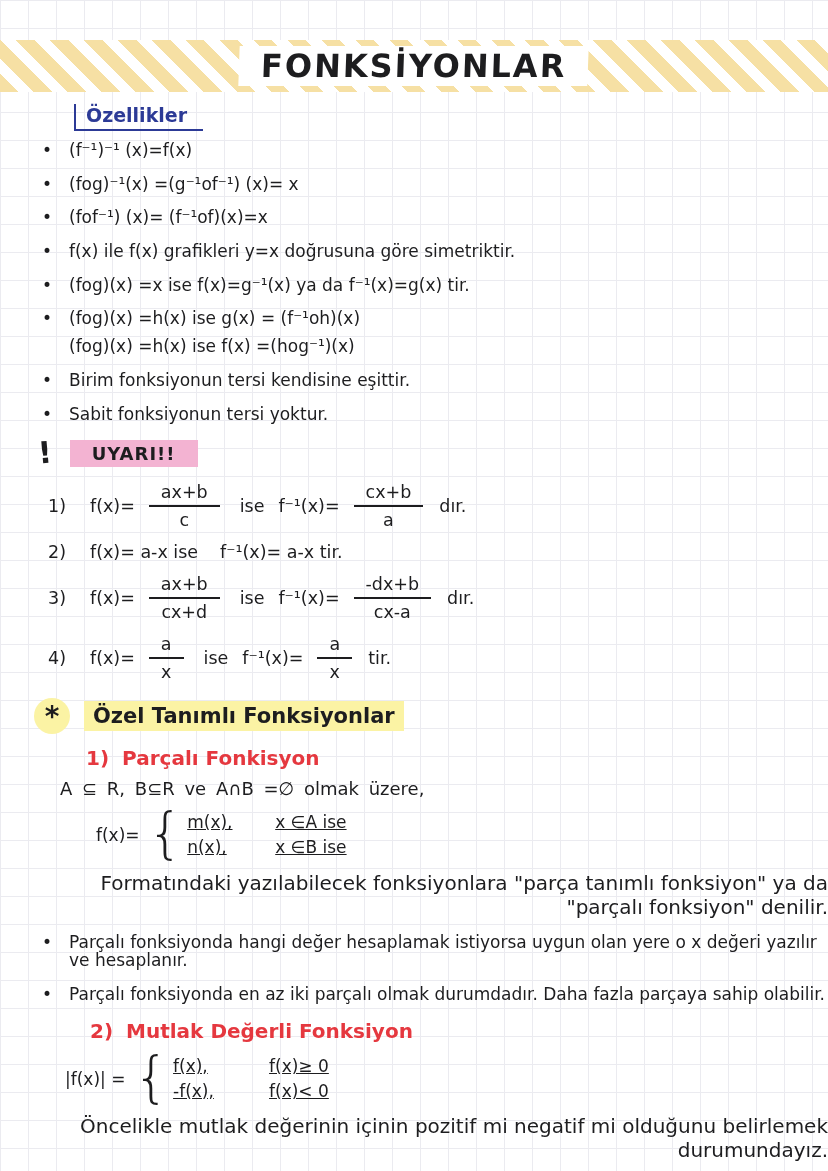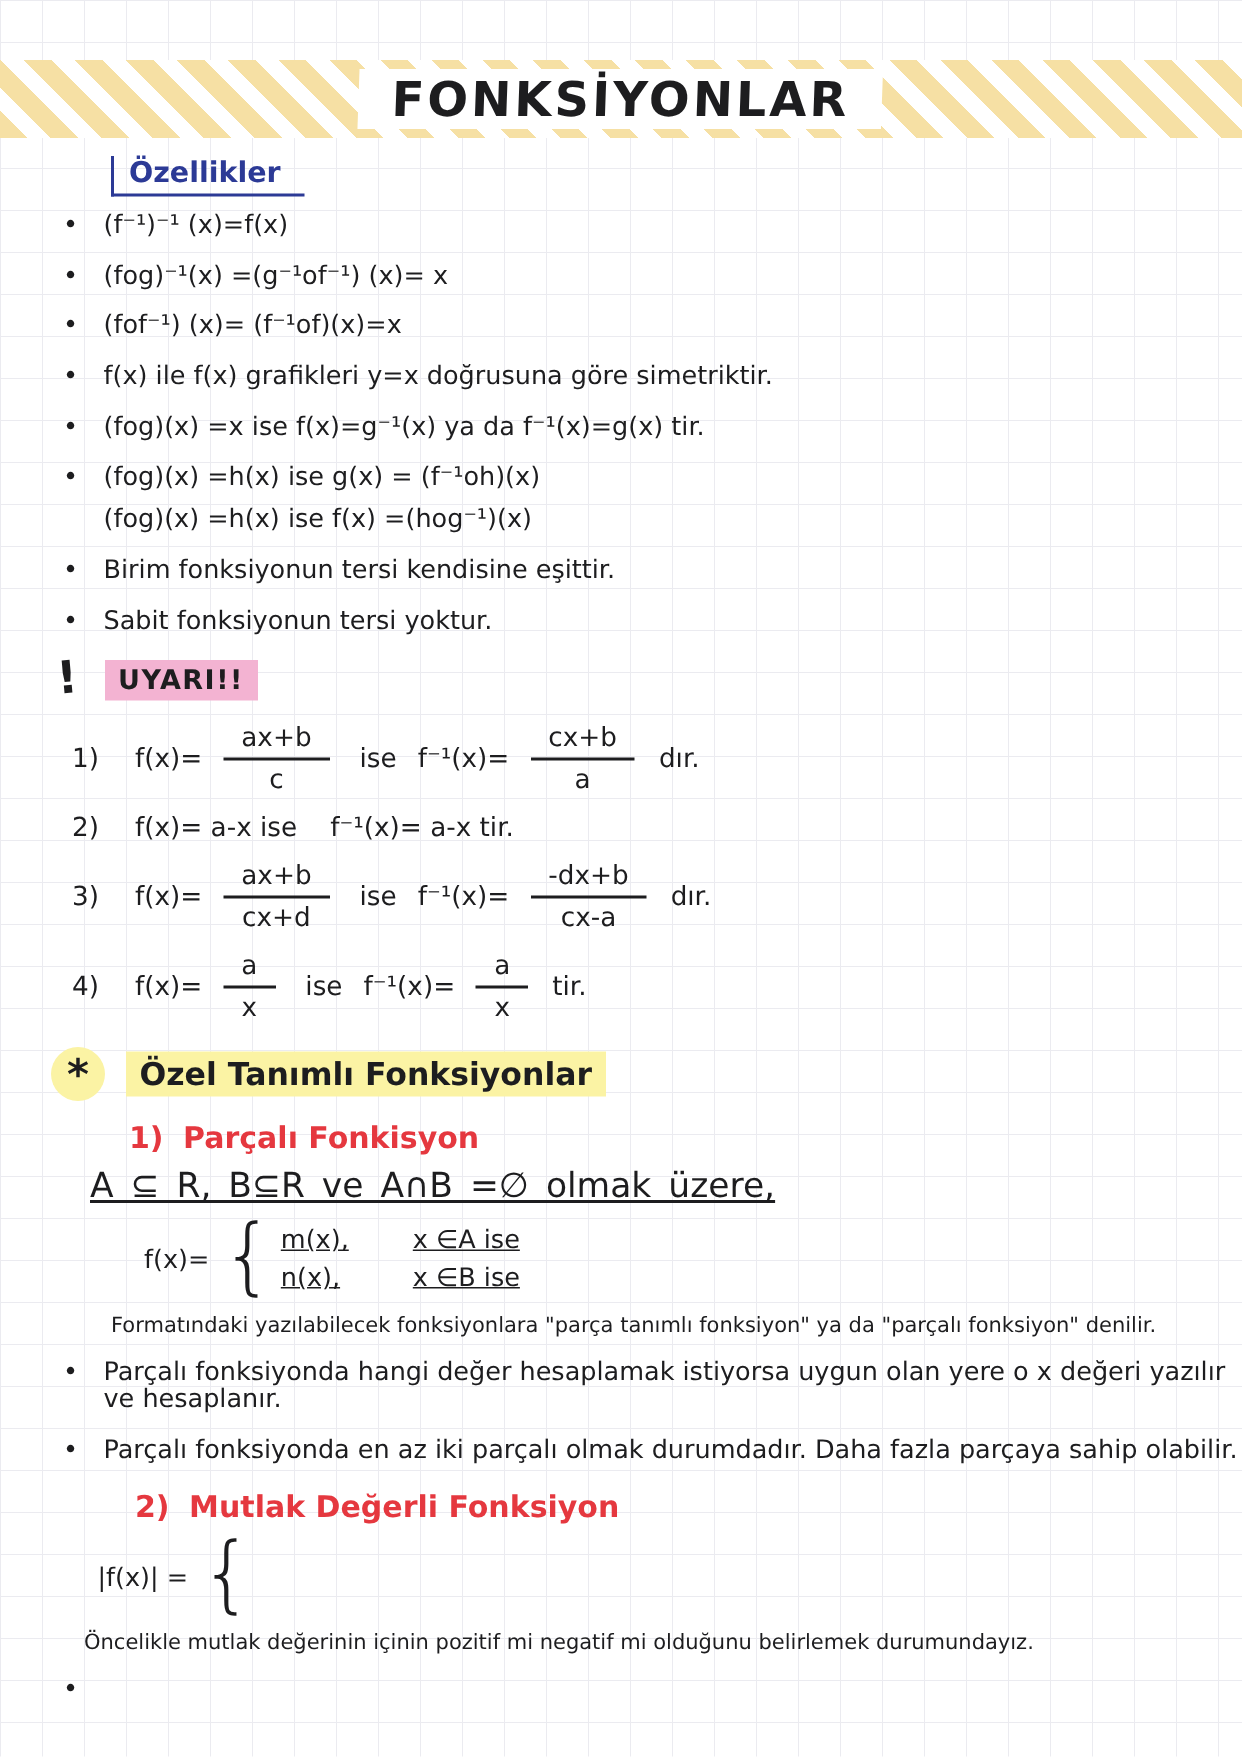--- a/index.html
+++ b/index.html
@@ -28,45 +28,45 @@
     display:inline-block;color:#2c3a96;font-size:19px;font-weight:bold;
     border-left:2px solid #2c3a96;border-bottom:2px solid #2c3a96;
     padding:0 16px 3px 10px;
   }
   .blist{margin-left:42px;}
   .bitem{display:flex;gap:13px;margin-bottom:15px;font-size:17px;line-height:1.1;}
   .bitem .dot{width:14px;flex:0 0 14px;font-size:17px;}
   .bitem.cont{margin-top:-6px;}
   .uyari-row{display:flex;align-items:center;gap:18px;margin:2px 0 14px 38px;}
   .excl{font-size:30px;font-weight:bold;transform:rotate(-5deg);line-height:1;}
-  .uyari-badge{background:#f3b3d2;padding:3px 9px;font-size:18px;font-weight:bold;letter-spacing:1px;}
+  .uyari-badge{background:#f3b3d2;padding:3px 22px;font-size:18px;font-weight:bold;letter-spacing:1px;}
   .frow{display:flex;align-items:center;margin:10px 0 12px 48px;font-size:17.5px;}
   .fno{width:42px;flex:0 0 42px;}
   .ftext{margin-right:8px;}
   .frac{display:inline-flex;flex-direction:column;align-items:center;margin:0 6px;}
   .frac .ftop{padding:0 12px 3px;border-bottom:2px solid #1d1d1f;}
   .frac .fbot{padding-top:3px;}
   .fmid{margin:0 14px;}
   .ftail{margin-left:10px;}
   .ozel{display:flex;align-items:center;gap:14px;margin:16px 0 8px 34px;font-size:21px;font-weight:bold;}
   .star{background:#fbf3a4;border-radius:50%;width:36px;height:36px;display:flex;
         align-items:center;justify-content:center;font-size:28px;font-weight:bold;}
   .hl-yellow{background:#fbf3a4;padding:3px 9px;}
   .redh{color:#e5383f;font-weight:bold;font-size:20px;margin:12px 0 8px 86px;display:flex;gap:13px;}
   .redh2{margin-left:90px;}
-  .setup{margin:2px 0 6px 60px;font-size:23px;word-spacing:4px;text-decoration:underline;}
+  .setup{margin:2px 0 6px 60px;font-size:18px;word-spacing:4px;}
   .pw{display:flex;align-items:center;margin:10px 0 10px 96px;font-size:17px;}
   .pw-lhs{margin-right:8px;}
   .pw-brace{font-size:56px;font-weight:200;line-height:0.85;margin:0 4px 4px 0;font-family:"DejaVu Sans",sans-serif;}
   .pw-rows{display:flex;flex-direction:column;gap:5px;text-decoration:underline;}
   .pw-row{display:flex;}
   .pw-expr{width:88px;flex:0 0 88px;}
   .pw2{margin-left:65px;}
   .pw2 .pw-expr{width:96px;flex:0 0 96px;}
-  .para{margin:4px 0 14px 74px;font-size:14px;}
+  .para{margin:4px 0 14px 74px;font-size:20px;text-align:right;}
   .para2{margin-left:56px;}
   .footnote{font-size:17px;}
 </style>
 </head>
 <body>
 
 <div class="band">
   <span class="title">FONKSİYONLAR</span>
 </div>
 
@@ -217,20 +217,30 @@
   </div>
 
   <div class="redh redh2">
     <span>2)</span>
     <span>Mutlak Değerli Fonksiyon</span>
   </div>
 
   <div class="pw pw2">
     <span class="pw-lhs">|f(x)| =</span>
     <span class="pw-brace">{</span>
+    <span class="pw-rows">
+      <span class="pw-row">
+        <span class="pw-expr">f(x),</span>
+        <span>f(x)≥ 0</span>
+      </span>
+      <span class="pw-row">
+        <span class="pw-expr">-f(x),</span>
+        <span>f(x)&lt; 0</span>
+      </span>
+    </span>
   </div>
 
   <div class="para para2">Öncelikle mutlak değerinin içinin pozitif mi negatif mi olduğunu belirlemek durumundayız.</div>
 
   <div class="blist footnote">
     <div class="bitem">
       <span class="dot">•</span>
     </div>
 
   </div>

